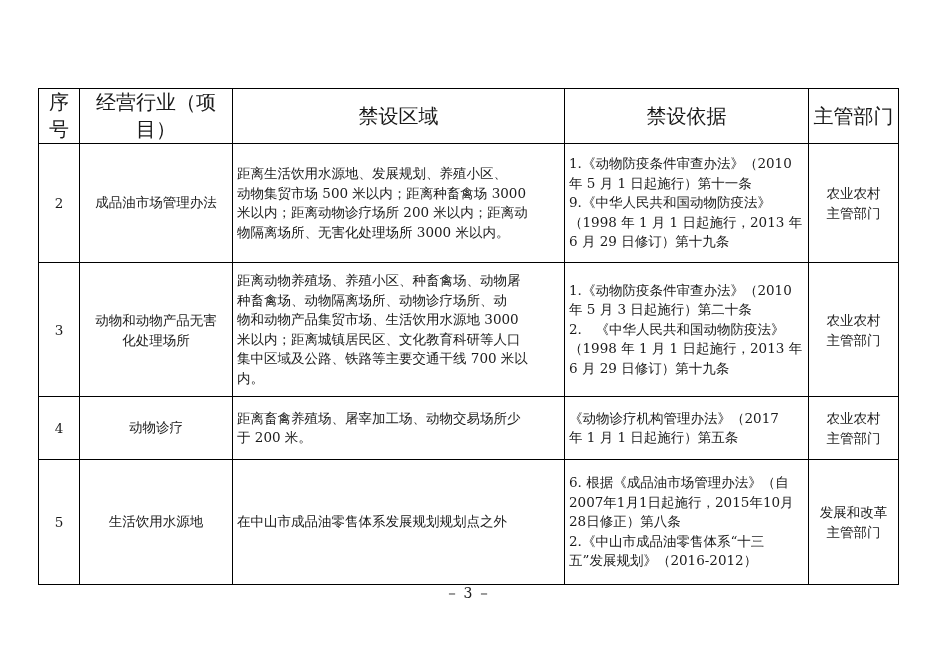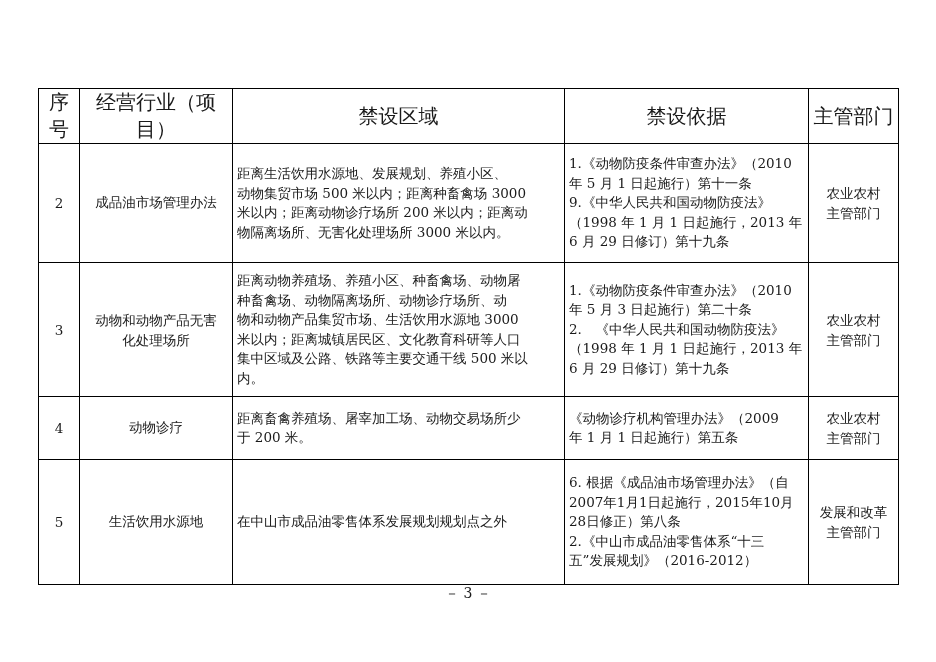--- a/index.html
+++ b/index.html
@@ -64,21 +64,21 @@
       <td class="c">3</td>
       <td class="c" style="line-height:20px">
         <span class="line">动物和动物产品无害</span>
         <span class="line">化处理场所</span>
       </td>
       <td class="j">
         <span class="line">距离动物养殖场、养殖小区、种畜禽场、动物屠</span>
         <span class="line">种畜禽场、动物隔离场所、动物诊疗场所、动</span>
         <span class="line">物和动物产品集贸市场、生活饮用水源地 3000</span>
         <span class="line">米以内；距离城镇居民区、文化教育科研等人口</span>
-        <span class="line">集中区域及公路、铁路等主要交通干线 500 米以</span>
+        <span class="line">集中区域及公路、铁路等主要交通干线 700 米以</span>
         <span class="line">内。</span>
       </td>
       <td class="j">
         <span class="line">1.《动物防疫条件审查办法》（2010</span>
         <span class="line">年 5 月 3 日起施行）第二十条</span>
         <span class="line">2.　《中华人民共和国动物防疫法》</span>
         <span class="line">（1998 年 1 月 1 日起施行，2013 年</span>
         <span class="line">6 月 29 日修订）第十九条</span>
       </td>
       <td class="c" style="line-height:20px">
@@ -89,21 +89,21 @@
     <tr style="height:63px">
       <td class="c">4</td>
       <td class="c">
         <span class="line">动物诊疗</span>
       </td>
       <td class="j">
         <span class="line">距离畜禽养殖场、屠宰加工场、动物交易场所少</span>
         <span class="line">于 200 米。</span>
       </td>
       <td class="j">
-        <span class="line">《动物诊疗机构管理办法》（2009</span>
+        <span class="line">《动物诊疗机构管理办法》（2017</span>
         <span class="line">年 1 月 1 日起施行）第五条</span>
       </td>
       <td class="c" style="line-height:20px">
         <span class="line">农业农村</span>
         <span class="line">主管部门</span>
       </td>
     </tr>
     <tr style="height:125px">
       <td class="c">5</td>
       <td class="c">

